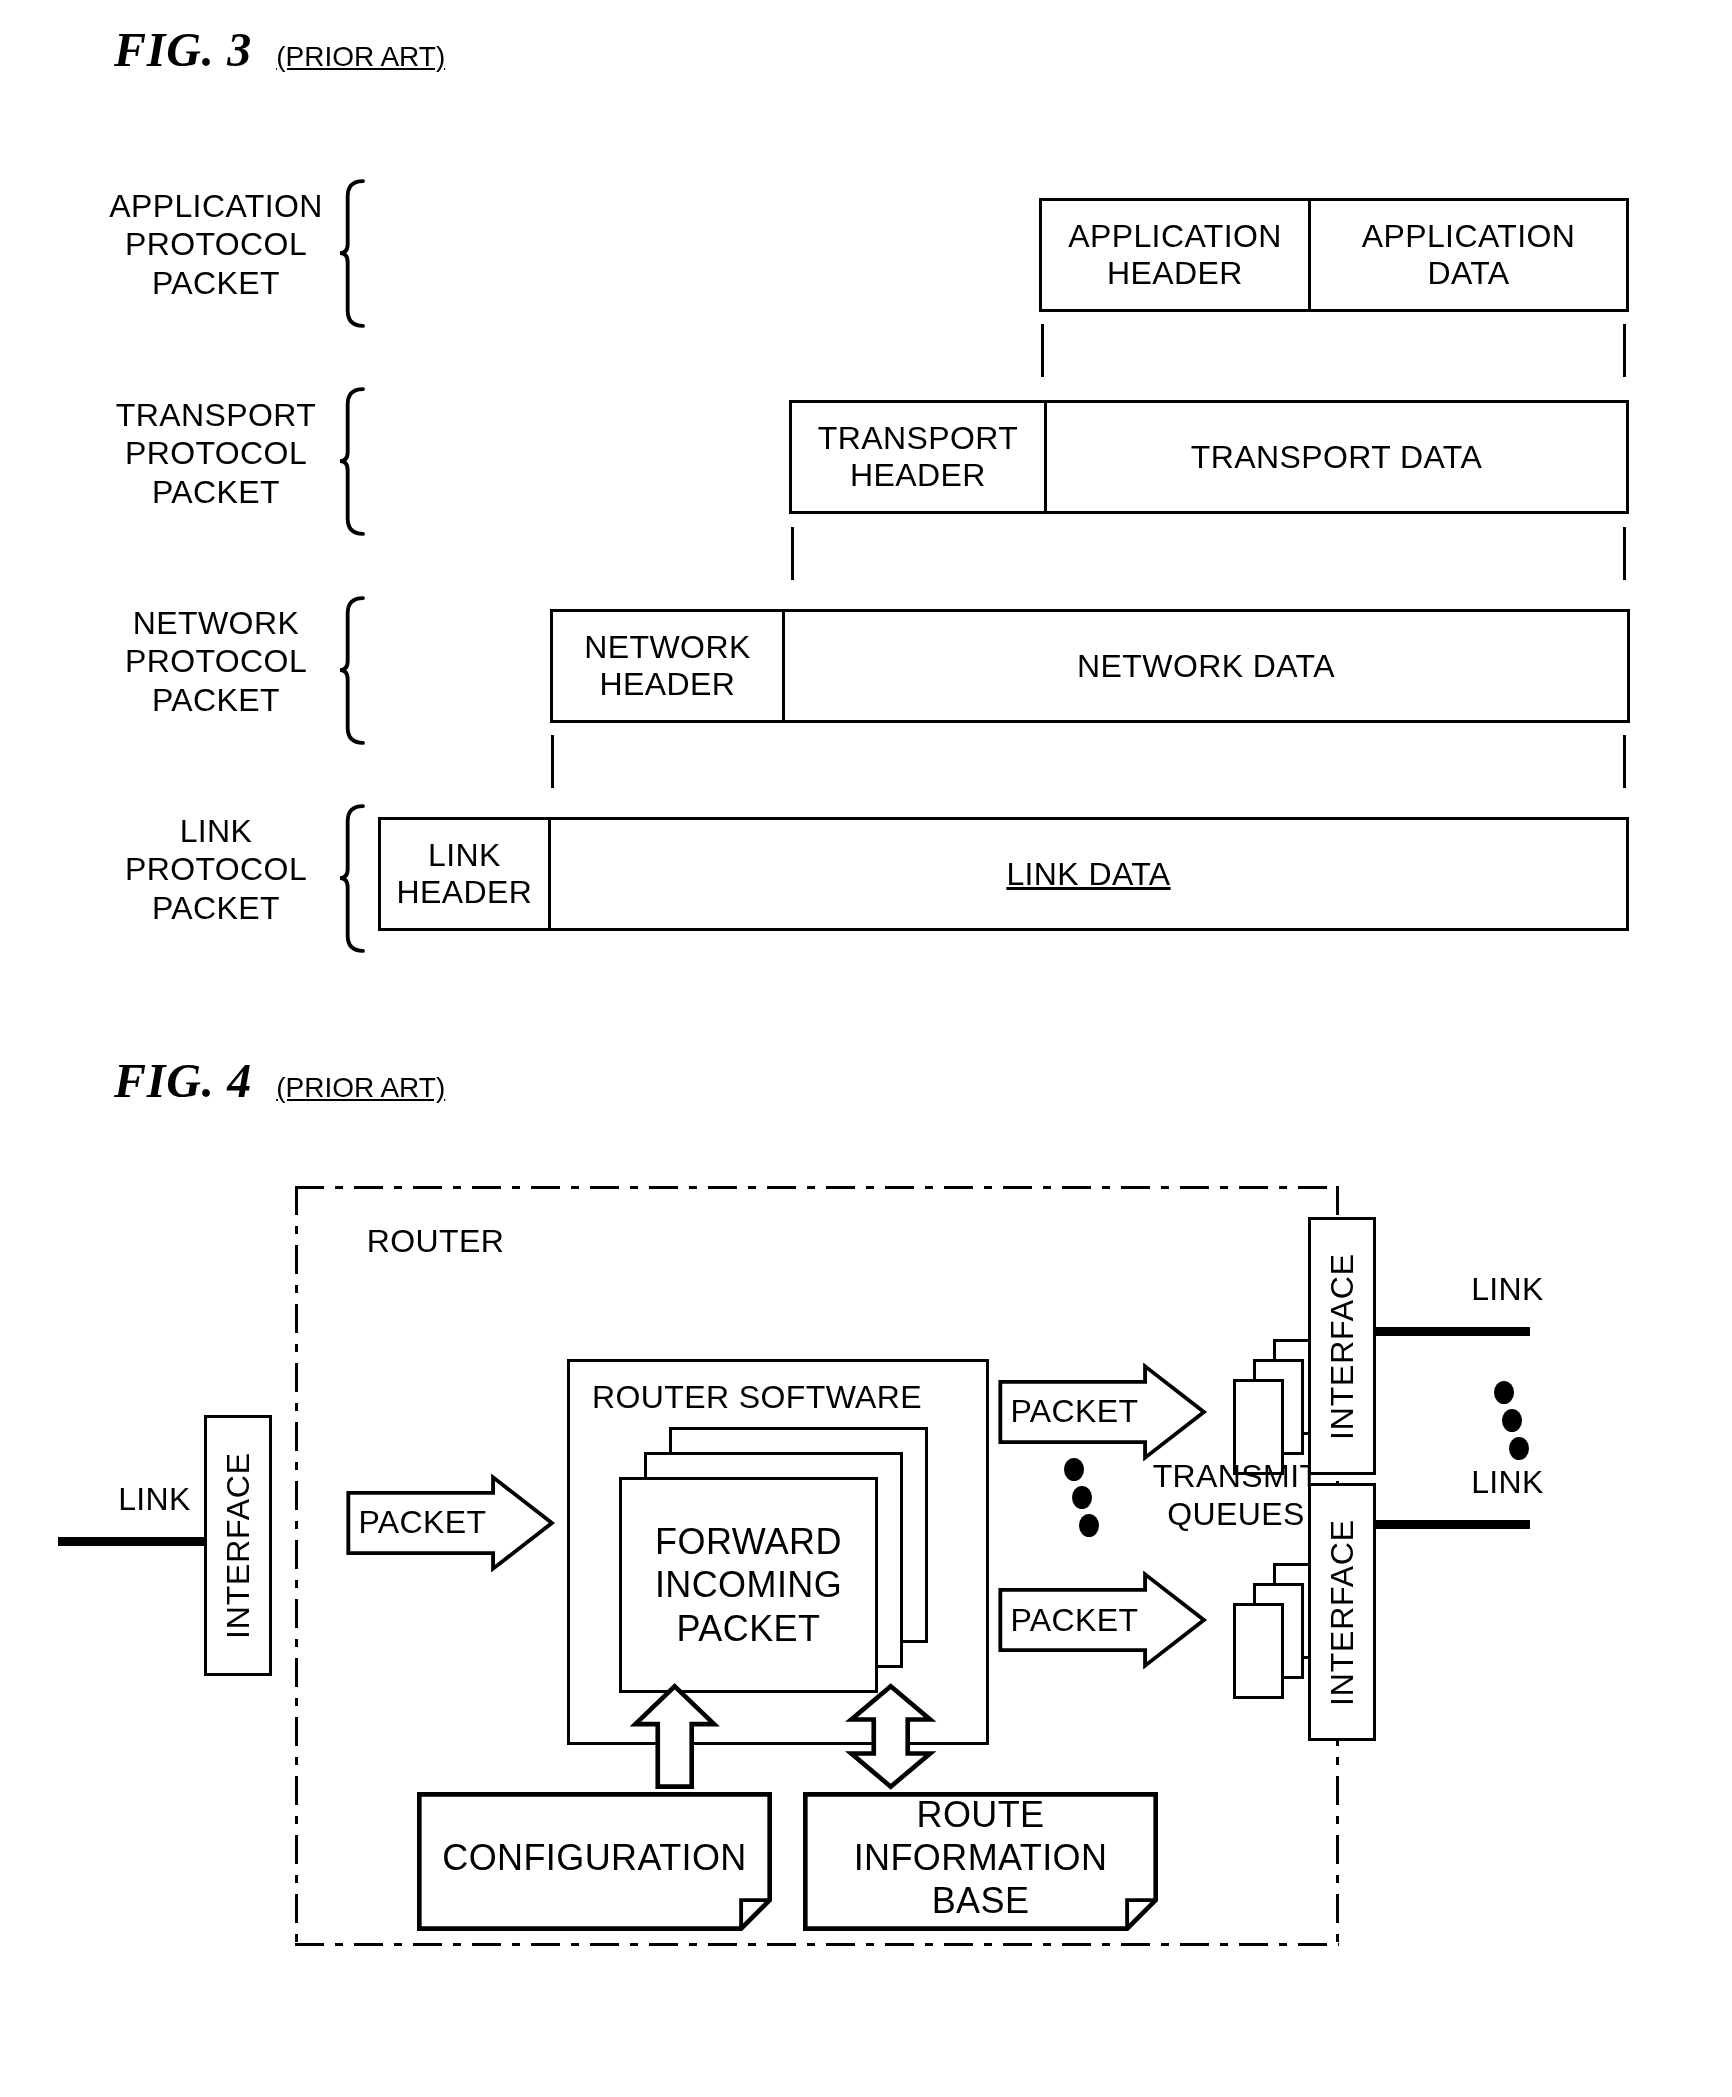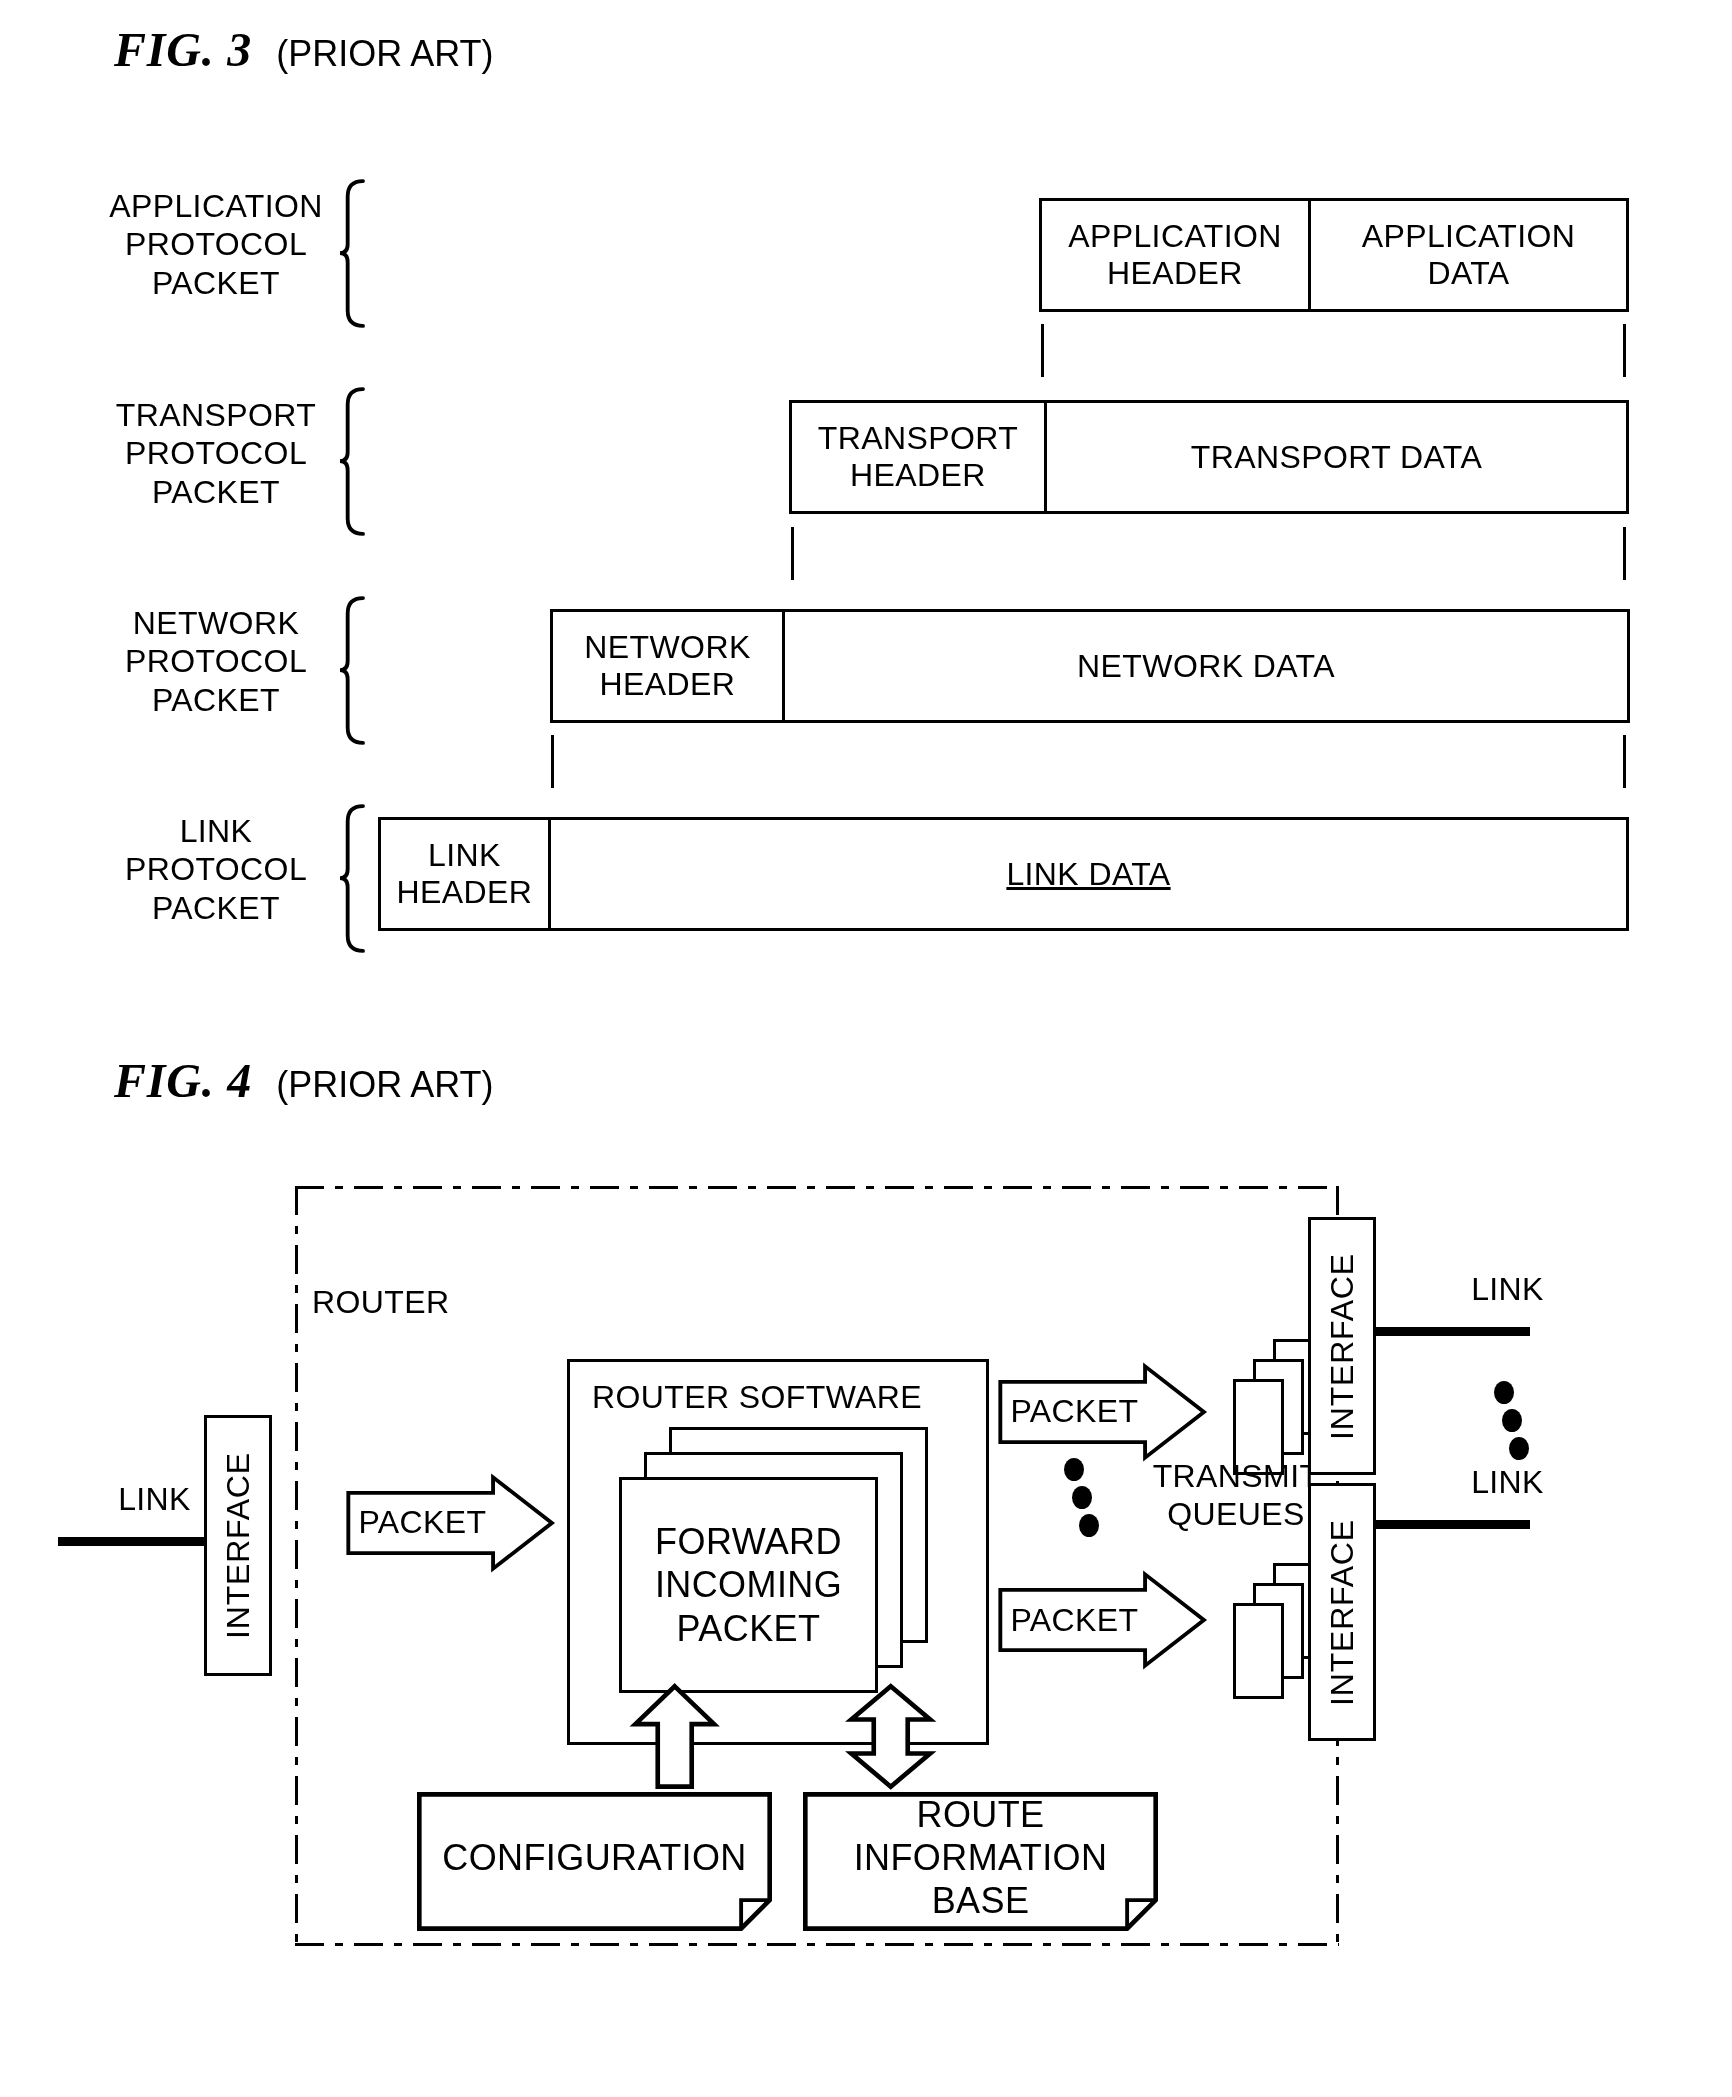--- a/index.html
+++ b/index.html
@@ -26,22 +26,23 @@
   }
   .fig-title .fig-num {
     font-family: "Liberation Serif", serif;
     font-style: italic;
     font-weight: bold;
     font-size: 48px;
     letter-spacing: 0.8px;
   }
   .fig-title .fig-prior {
     font-family: "Liberation Sans", sans-serif;
-    font-size: 36px;
+    font-size: 28px;
     letter-spacing: 0px;
+    text-decoration: underline;
   }
 
   
   .stack-label {
     position: absolute;
     text-align: center;
     font-size: 32px;
     line-height: 1.20;
     letter-spacing: 0.4px;
     white-space: pre-line;
@@ -217,21 +218,21 @@
   <span class="fig-num">FIG. 4</span>
   <span class="fig-prior">(PRIOR ART)</span>
 </div>
 
 <div style="position:absolute; left:295px; top:1186px; width:1044px; height:760px;">
   <div class="dashdot-t" style="top:0;"></div>
   <div class="dashdot-b" style="bottom:0;"></div>
   <div class="dashdot-l" style="left:0;"></div>
   <div class="dashdot-r" style="right:0;"></div>
 </div>
-<div class="plaintext" style="left:312px; top:1284px; width:247px; text-align:left;">ROUTER</div>
+<div class="plaintext" style="left:312px; top:1223px; width:247px; text-align:center;">ROUTER</div>
 
 <div class="plaintext" style="left:85px; top:1481px; width:139px;">LINK</div>
 <div class="thickline" style="left:58px; top:1537px; width:166px;"></div>
 <div class="vlabel" style="left:204px; top:1415px; width:68px; height:261px;">
   <span>INTERFACE</span>
 </div>
 
 <svg class="ov" style="left:346px; top:1475px;" width="209" height="96" viewBox="0 0 270 124">
   <path d="M3 23 L190 23 L190 3 L266 62 L190 121 L190 101 L3 101 Z" fill="#fff" stroke="#000" stroke-width="5" stroke-linejoin="miter"></path>
 </svg>

